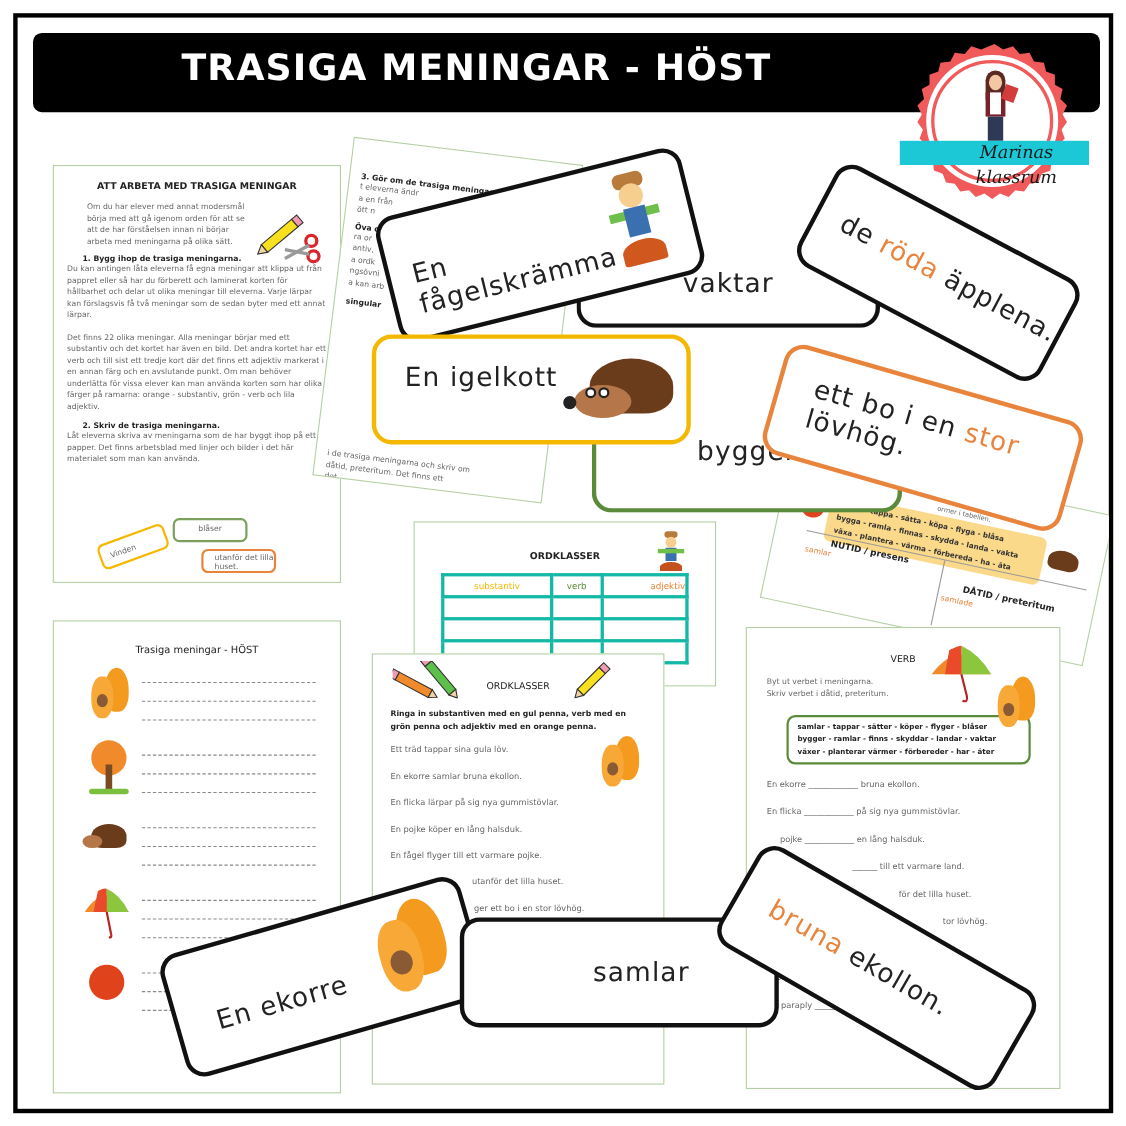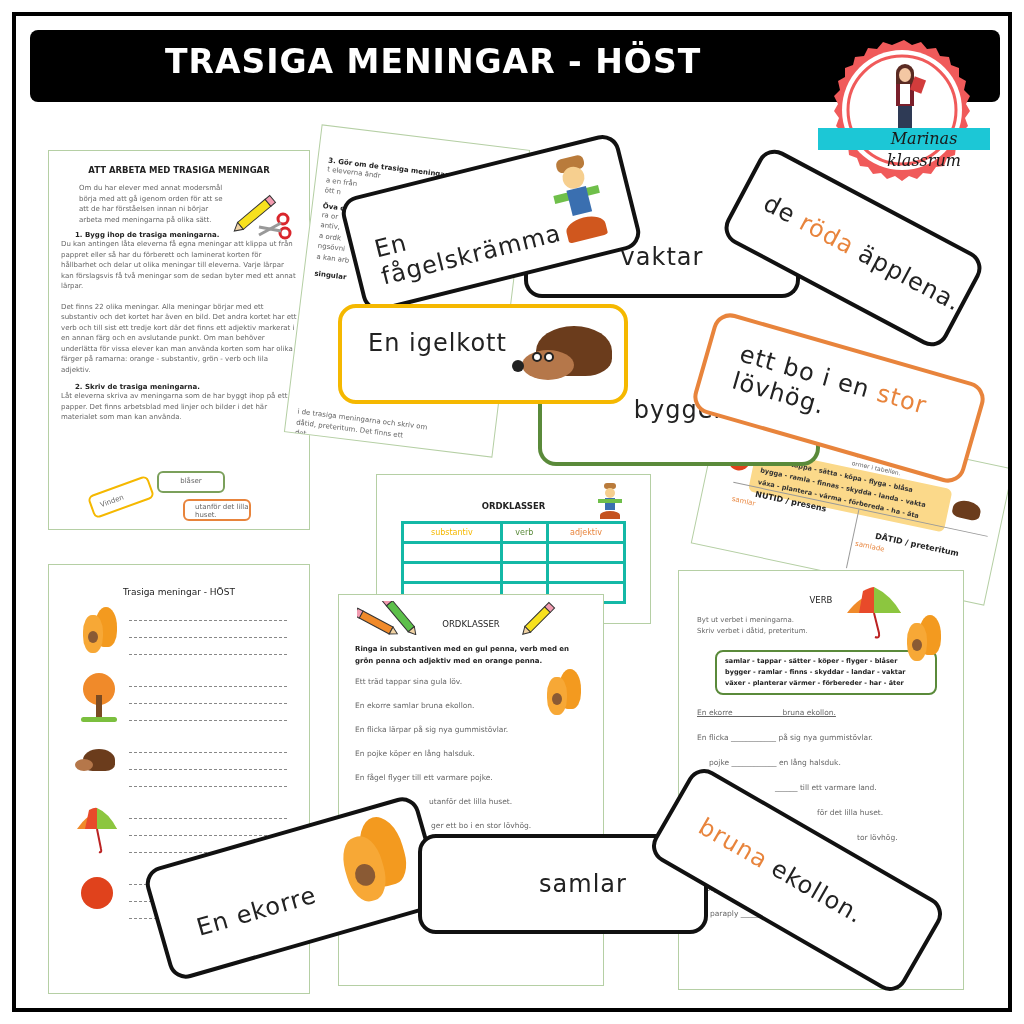--- a/index.html
+++ b/index.html
@@ -97,21 +97,21 @@
       <div style="position:absolute;left:5px;top:5px;width:10px;height:10px;background:#f6cf8f;border-radius:50%;"></div>
       <div style="position:absolute;left:5px;top:15px;width:10px;height:12px;background:#3a6fb0;"></div>
       <div style="position:absolute;left:-2px;top:16px;width:24px;height:4px;background:#6fbf4a;"></div>
       <div style="position:absolute;left:0;top:28px;width:20px;height:8px;background:#c5521e;border-radius:50% 50% 0 0;"></div>
     </div>
     <table class="ord">
       <tbody>
           <tr>
         <th style="color:#f5b800;">substantiv</th>
         <th style="color:#5a8a3a;">verb</th>
-        <th style="color:#e8843c;">adjektiv</th>
+        <th style="color:#e8843c;text-align:right;">adjektiv</th>
       </tr>
       <tr>
             <td></td>
             <td></td>
             <td></td>
           </tr>
       <tr>
             <td></td>
             <td></td>
             <td></td>
@@ -247,21 +247,21 @@
     <div style="position:absolute;left:226px;top:44px;width:36px;height:50px;">
       <div style="position:absolute;left:14px;top:0;width:22px;height:40px;background:#f39a1f;border-radius:50% 50% 40% 40%;"></div>
       <div style="position:absolute;left:2px;top:8px;width:20px;height:38px;background:#f7a836;border-radius:45%;"></div>
       <div style="position:absolute;left:7px;top:24px;width:10px;height:12px;background:#8a5a34;border-radius:50%;"></div>
     </div>
     <div style="margin:14px 8px 10px 18px;border:2px solid #5a8a3a;border-radius:8px;padding:4px 8px;font-size:6.5px;font-weight:bold;line-height:11px;color:#222;">
       <div>samlar - tappar - sätter - köper - flyger - blåser</div>
       <div>bygger - ramlar - finns - skyddar - landar - vaktar</div>
       <div>växer - planterar värmer - förbereder - har - äter</div>
     </div>
-    <p style="height:25px;line-height:16px;font-size:7.5px;text-decoration:underline;">En ekorre ____________ bruna ekollon.</p>
+    <p style="height:25px;line-height:16px;font-size:7.5px;">En ekorre ____________ bruna ekollon.</p>
     <p style="height:25px;line-height:16px;font-size:7.5px;">En flicka ____________ på sig nya gummistövlar.</p>
     <p style="height:25px;line-height:16px;font-size:7.5px;padding-left:12px;">pojke ____________ en lång halsduk.</p>
     <p style="height:25px;line-height:16px;font-size:7.5px;padding-left:78px;">______ till ett varmare land.</p>
     <p style="height:25px;line-height:16px;font-size:7.5px;padding-left:120px;">för det lilla huset.</p>
     <p style="height:25px;line-height:16px;font-size:7.5px;padding-left:160px;">tor lövhög.</p>
     <p style="height:25px;line-height:16px;font-size:7.5px;margin-top:26px;">I korgen __</p>
     <p style="height:25px;line-height:16px;font-size:7.5px;">Ett paraply _________</p>
   </div>
 
   <div class="banner">

